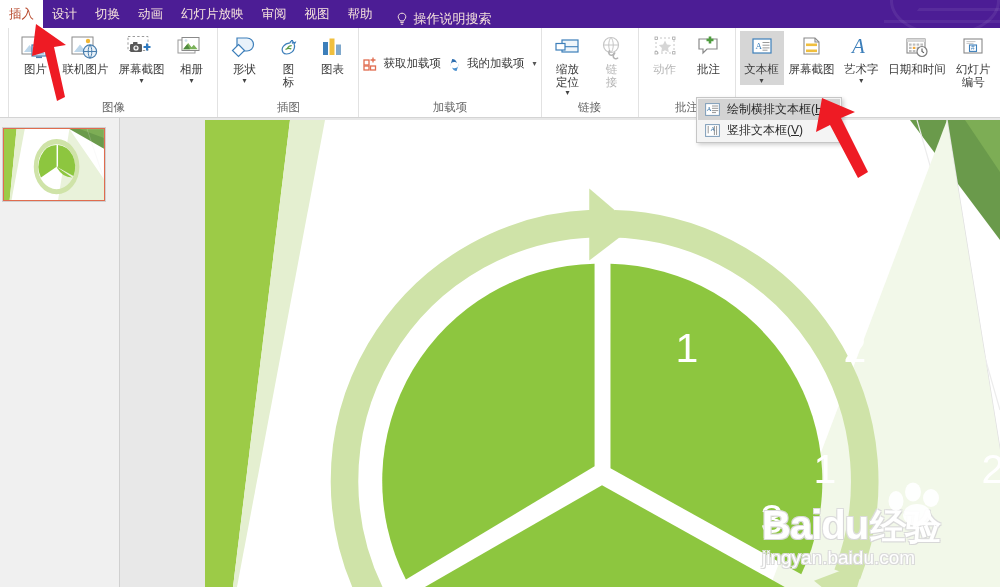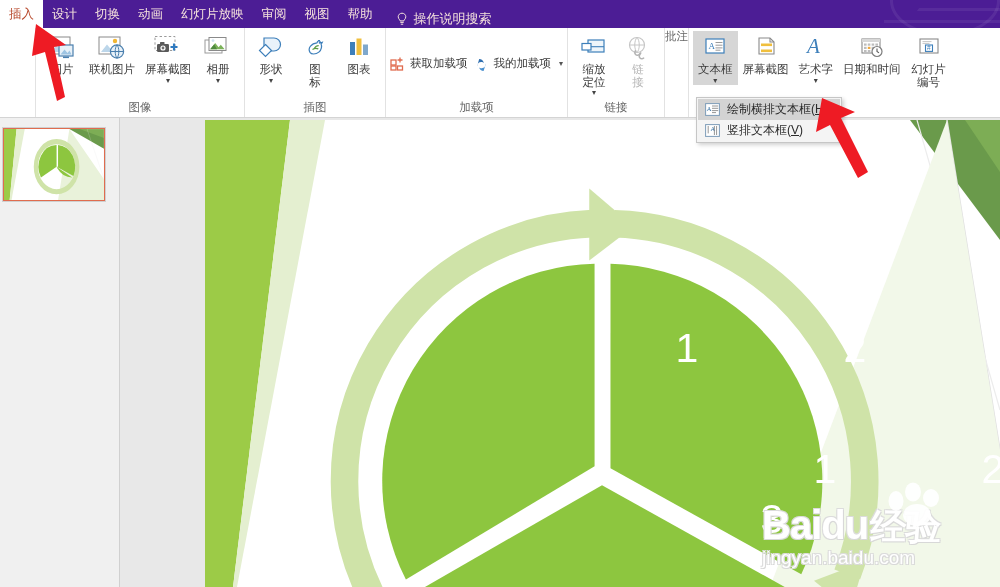--- a/index.html
+++ b/index.html
@@ -345,20 +345,44 @@
             <path d="M16.4 19a2.6 2.6 0 1 0 3.6 3.6" fill="none" stroke="#b4b4b4" stroke-width="1.6"></path>
           </svg>
         </div>
         <div class="lb" style="max-width:16px;">链接</div>
       </div>
     </div>
     <div class="glabel">链接</div>
   </div>
 
   <div class="grp">
+    <div class="items">
+      <div class="bigbtn dis">
+        <div class="ic">
+          <svg width="28" height="26" viewBox="0 0 28 26">
+            <rect x="5" y="3" width="18" height="15" fill="none" stroke="#c6c6c6" stroke-width="1" stroke-dasharray="2 2"></rect>
+            <path d="M14 5.5l1.9 3.9 4.3.6-3.1 3 .7 4.3-3.8-2-3.8 2 .7-4.3-3.1-3 4.3-.6z" fill="#d6d6d6"></path>
+            <rect x="4" y="2" width="2.4" height="2.4" fill="#fff" stroke="#a8a8a8" stroke-width=".8"></rect>
+            <rect x="21.6" y="2" width="2.4" height="2.4" fill="#fff" stroke="#a8a8a8" stroke-width=".8"></rect>
+            <rect x="4" y="16.6" width="2.4" height="2.4" fill="#fff" stroke="#a8a8a8" stroke-width=".8"></rect>
+            <rect x="21.6" y="16.6" width="2.4" height="2.4" fill="#fff" stroke="#a8a8a8" stroke-width=".8"></rect>
+          </svg>
+        </div>
+        <div class="lb">动作</div>
+      </div>
+      <div class="bigbtn">
+        <div class="ic">
+          <svg width="30" height="26" viewBox="0 0 30 26">
+            <path d="M5 4h18v10H13l-4 4v-4H5z" fill="#fff" stroke="#8a8a8a" stroke-width="1.2"></path>
+            <path d="M16 1.5v7M12.5 5h7" stroke="#4e9c3e" stroke-width="2.6"></path>
+          </svg>
+        </div>
+        <div class="lb">批注</div>
+      </div>
+    </div>
     <div class="glabel">批注</div>
   </div>
 
   <div class="grp">
     <div class="items">
       <div class="bigbtn hi">
         <div class="ic">
           <svg width="28" height="26" viewBox="0 0 28 26">
             <rect x="5" y="4" width="18" height="14" fill="#fff" stroke="#3d7fba" stroke-width="1.2"></rect>
             <text x="7.5" y="13.5" font-family="Liberation Serif, serif" font-size="9" fill="#3d7fba">A</text>

